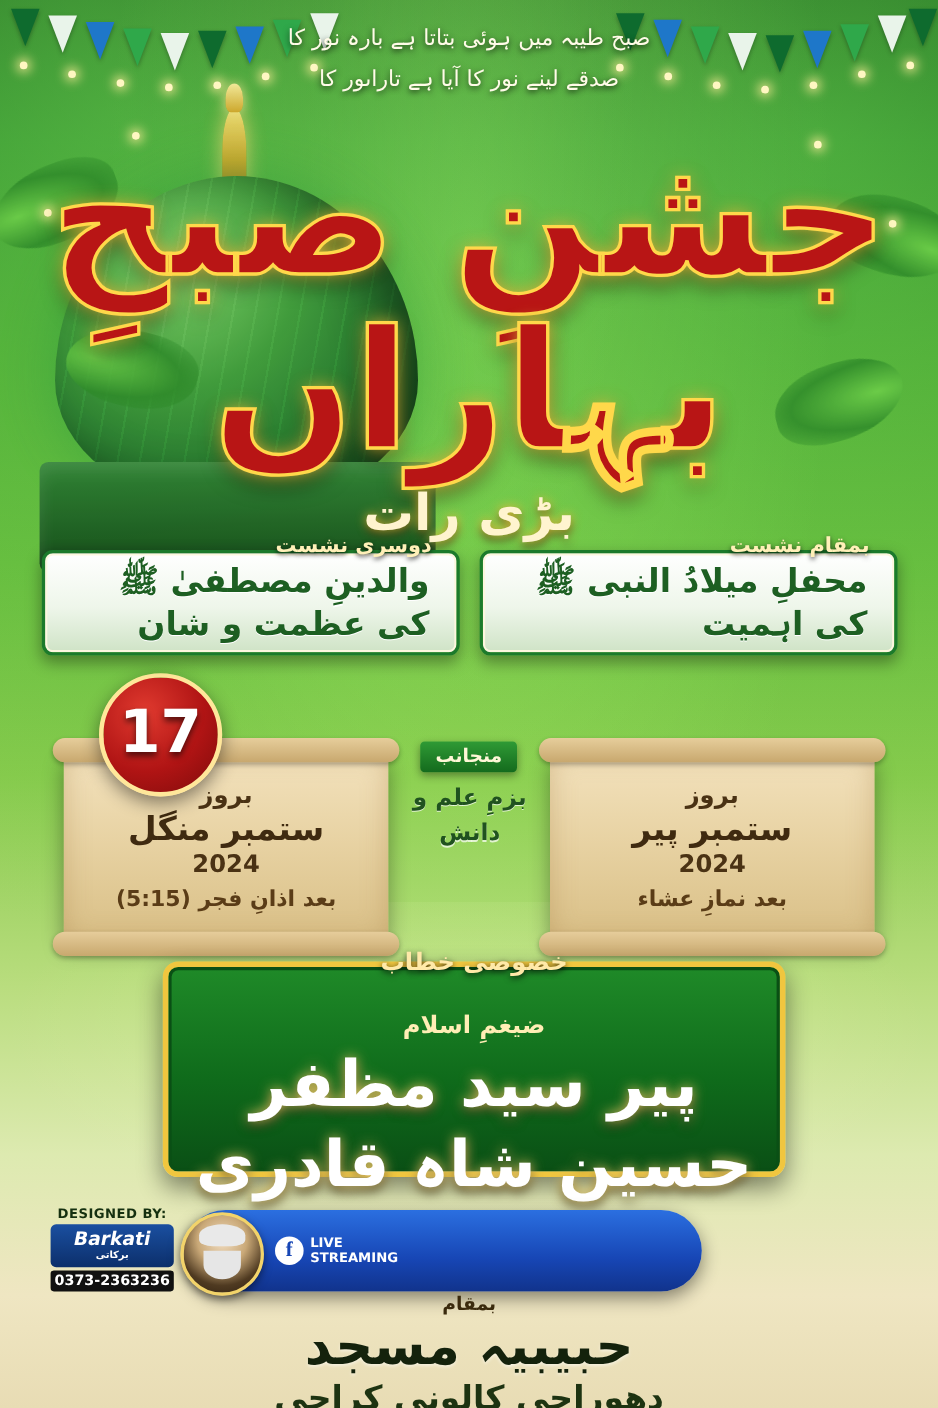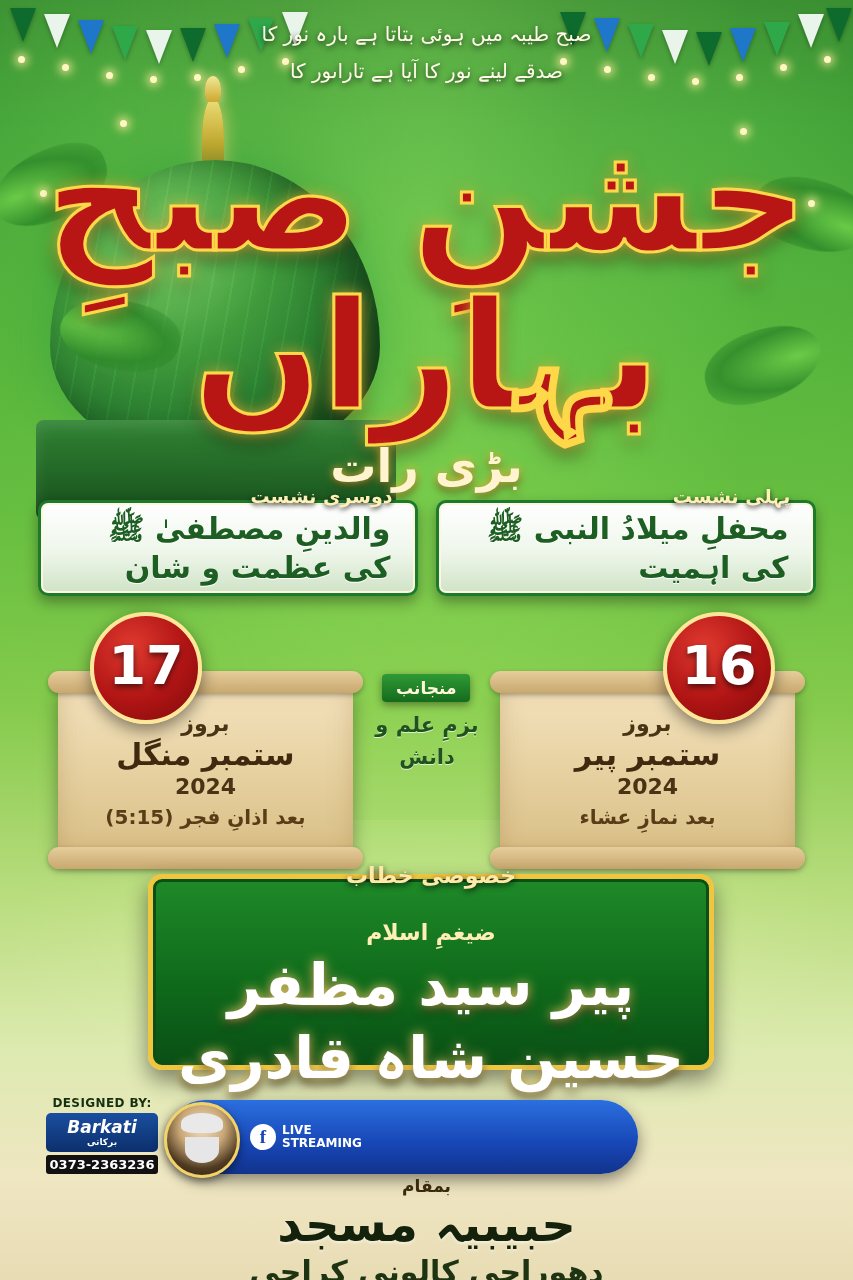--- a/index.html
+++ b/index.html
@@ -566,39 +566,38 @@
     <div>صدقے لینے نور کا آیا ہے تاراںور کا</div>
   </div>
 
   <div class="title-block">
     <div class="title-main">جشنِ صبحِ بہاراں</div>
     <div class="title-sub">بڑی رات</div>
   </div>
 
   <div class="sessions">
     <div class="session">
-      <div class="session-label">پہلی نشست</div>
+      <div class="session-label">بمقام نشست</div>
       <div class="session-text">محفلِ میلادُ النبی ﷺ کی اہمیت</div>
     </div>
     <div class="session">
       <div class="session-label">دوسری نشست</div>
       <div class="session-text">والدینِ مصطفیٰ ﷺ کی عظمت و شان</div>
     </div>
   </div>
 
   <div class="dates">
     <div class="scroll right">
       <div class="scroll-inner">
         <div class="scroll-year">بروز</div>
         <div class="scroll-date">ستمبر پیر</div>
         <div class="scroll-year">2024</div>
         <div class="scroll-time">بعد نمازِ عشاء</div>
       </div>
     </div>
-    <div class="daybadge right">16</div>
 
     <div class="scroll left">
       <div class="scroll-inner">
         <div class="scroll-year">بروز</div>
         <div class="scroll-date">ستمبر منگل</div>
         <div class="scroll-year">2024</div>
         <div class="scroll-time">بعد اذانِ فجر (5:15)</div>
       </div>
     </div>
     <div class="daybadge left">17</div>

